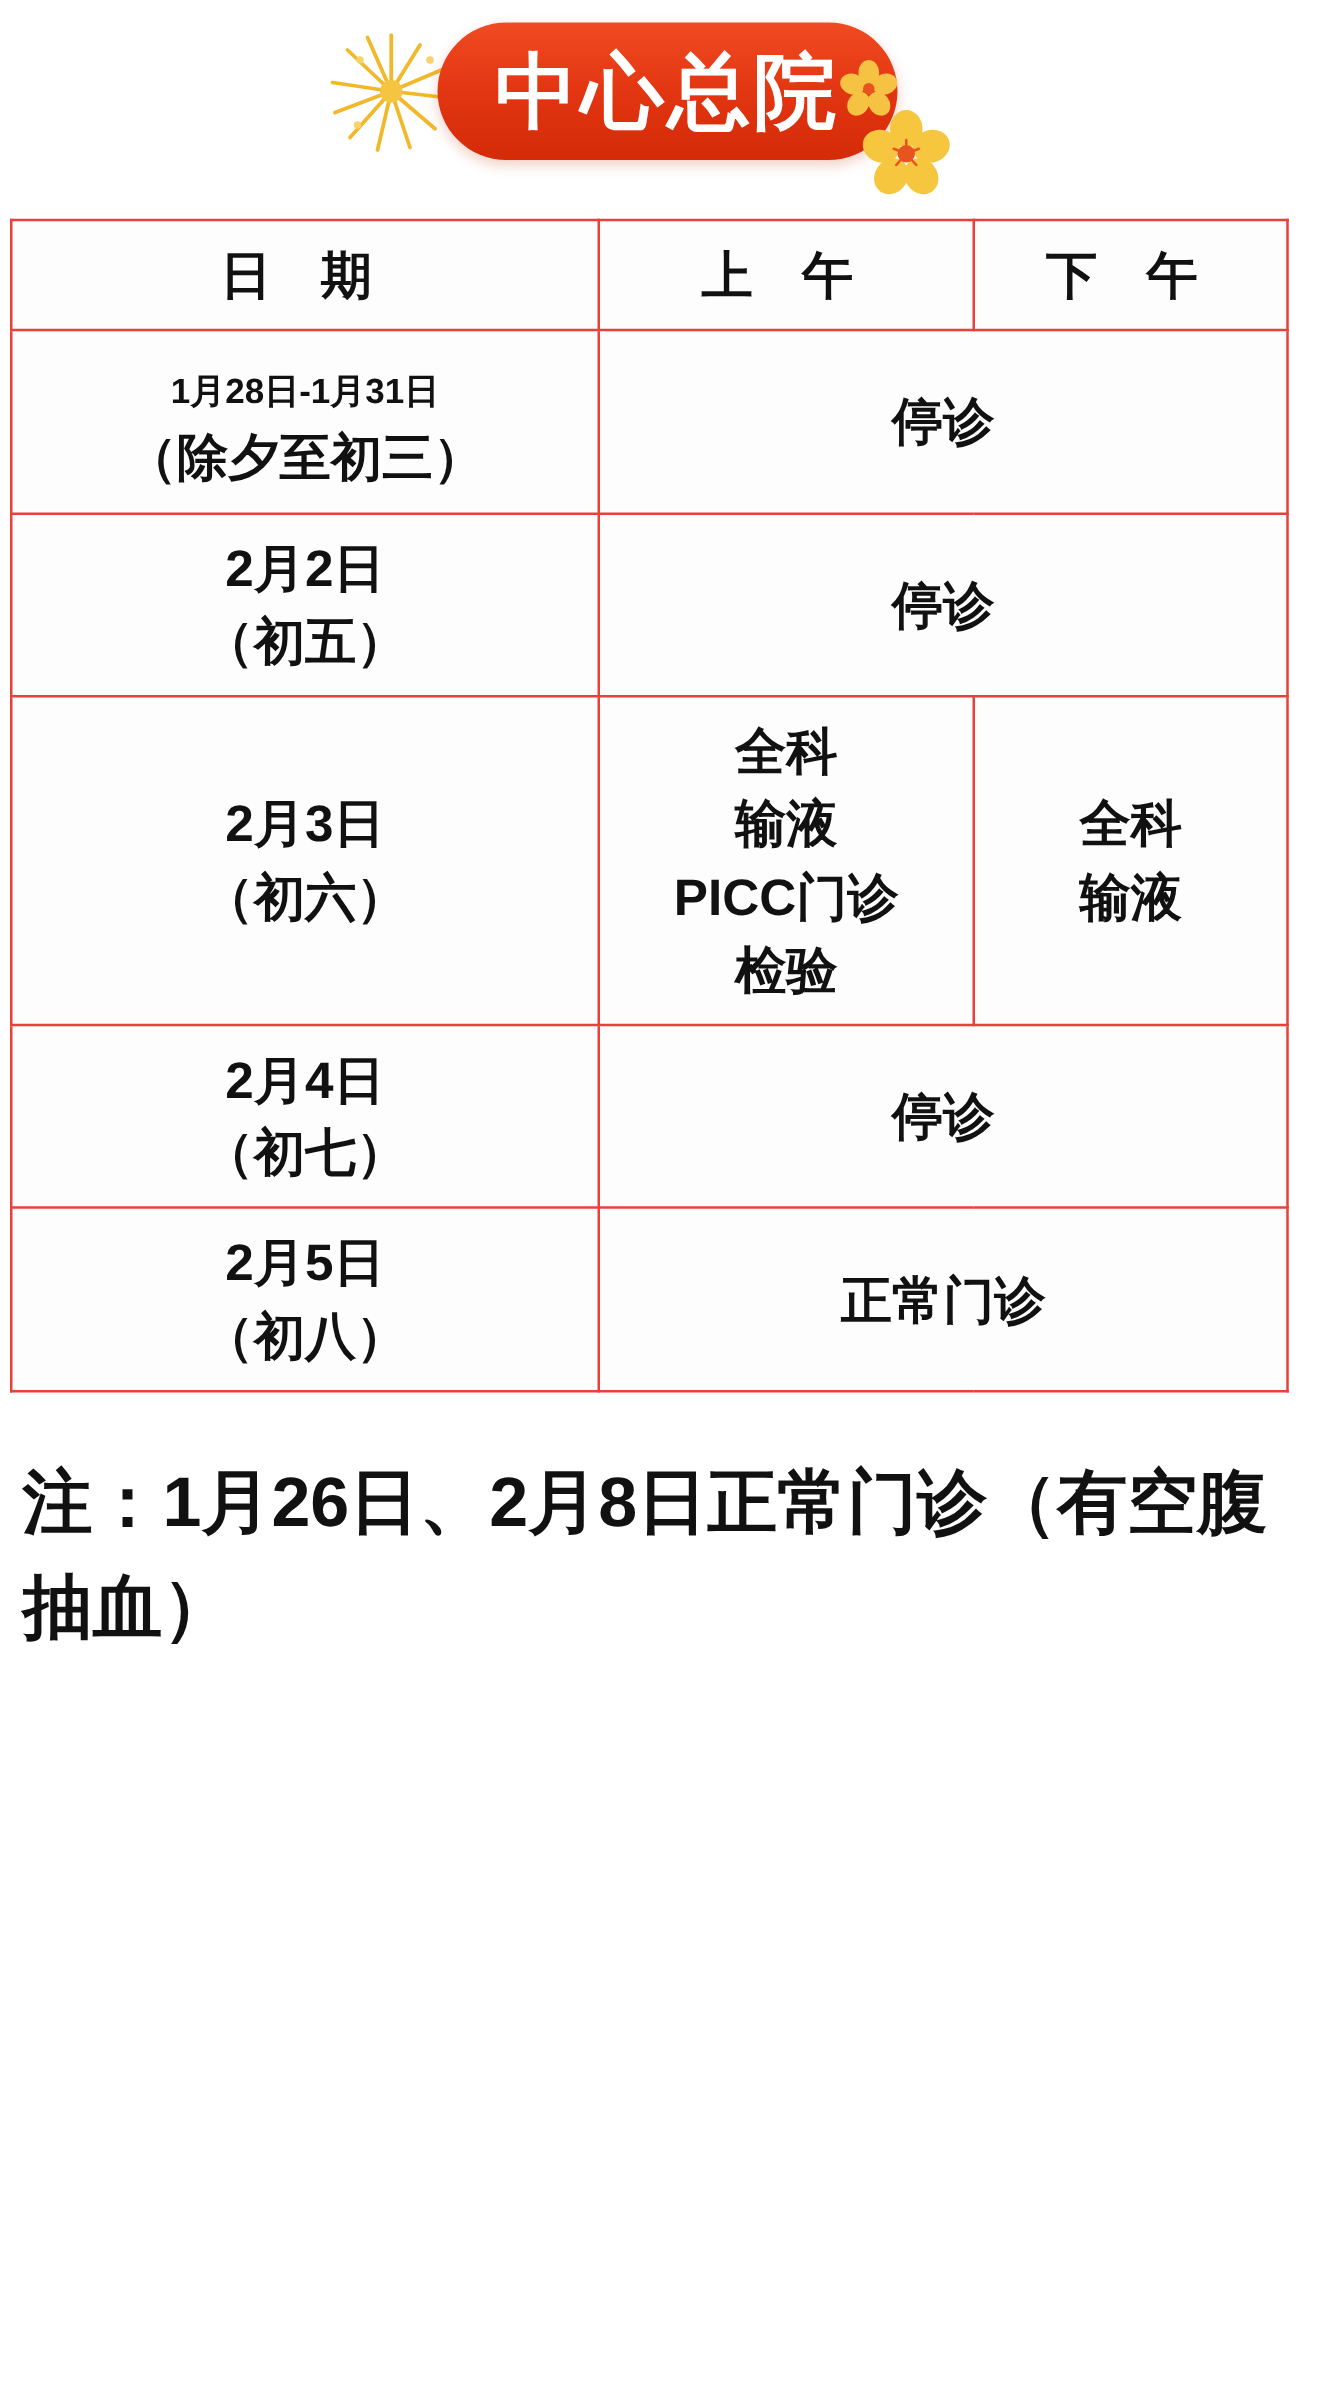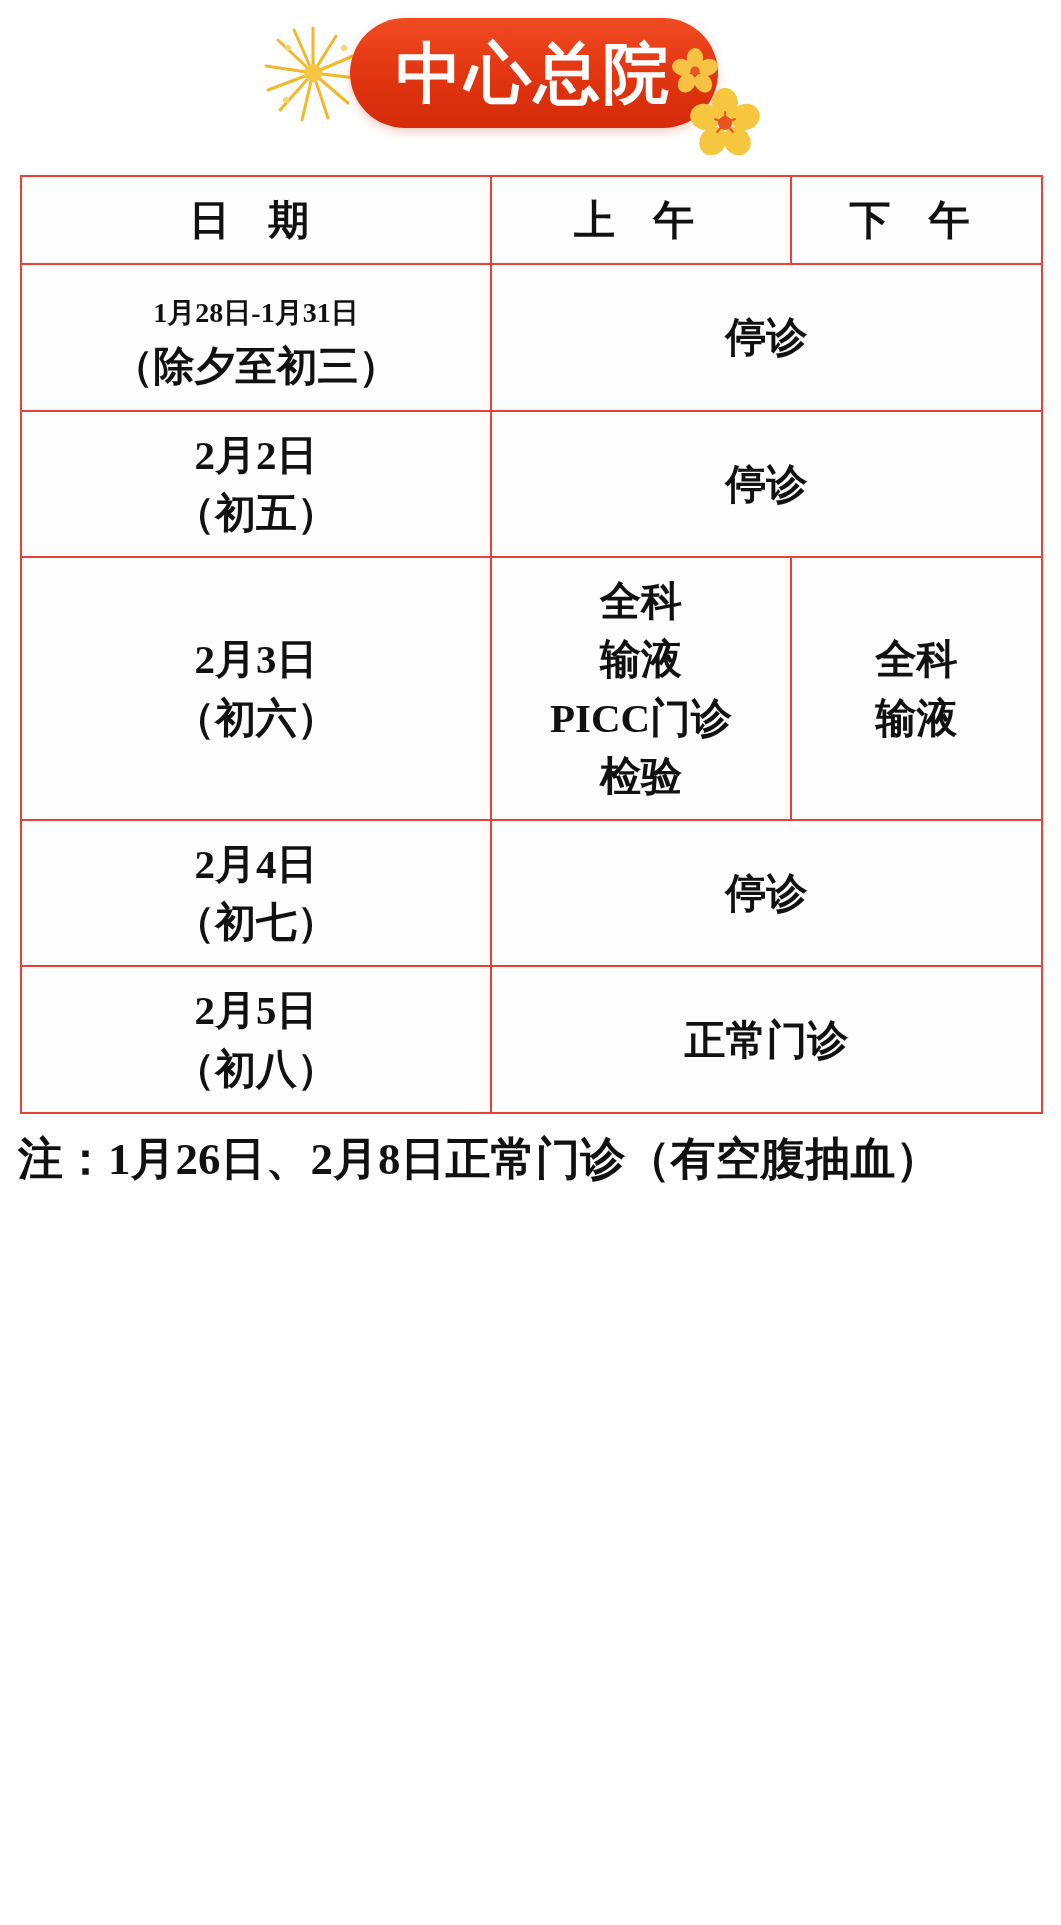--- a/index.html
+++ b/index.html
@@ -53,22 +53,21 @@
   
   .blossom {
     position: absolute;
     pointer-events: none;
   }
   .blossom.b1 { left: 672px; top: 48px; width: 46px; height: 46px; }
   .blossom.b2 { left: 690px; top: 88px; width: 70px; height: 70px; }
 
   
   .table-wrap {
-    margin: 0 20px;
-    font-family: Liberation Serif, serif;
+    margin: 0 8px;
   }
   table.schedule {
     width: 1021px;
     border-collapse: collapse;
     table-layout: fixed;
     background: #fdfdfd;
   }
   table.schedule td {
     border: 2px solid #e8413a;
     text-align: center;
@@ -109,27 +108,26 @@
     line-height: 1.5;
   }
   .svc .line { display: block; white-space: nowrap; }
   .normal {
     font-size: 44px;
     font-weight: 600;
   }
 
   
   .note {
-    margin: 12px 18px 0 18px;
-    font-size: 45px;
+    margin: 46px 18px 0 18px;
+    font-size: 56px;
     line-height: 1.5;
     font-weight: 700;
     color: #111111;
     letter-spacing: 0px;
-    font-family: Liberation Serif, serif;
   }
   .note .label { font-weight: 700; }
 </style>
 </head>
 <body>
 
 <div class="banner-wrap">
 
   <svg class="firework" viewBox="0 0 110 110" aria-hidden="true">
     <g stroke="#f2b829" stroke-width="3" stroke-linecap="round">

